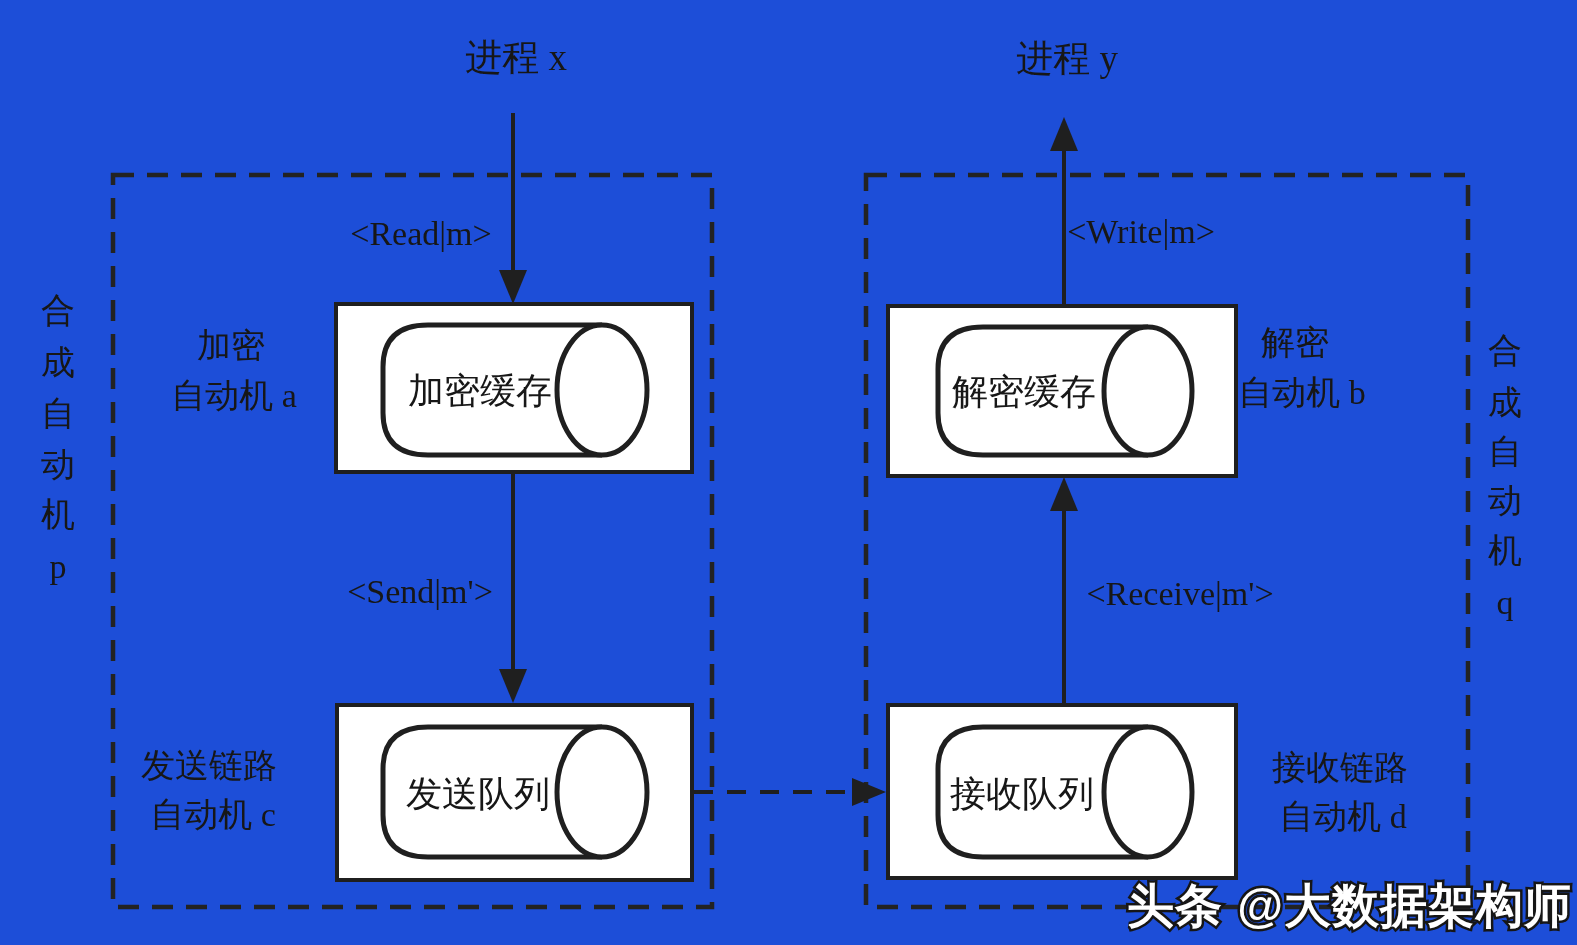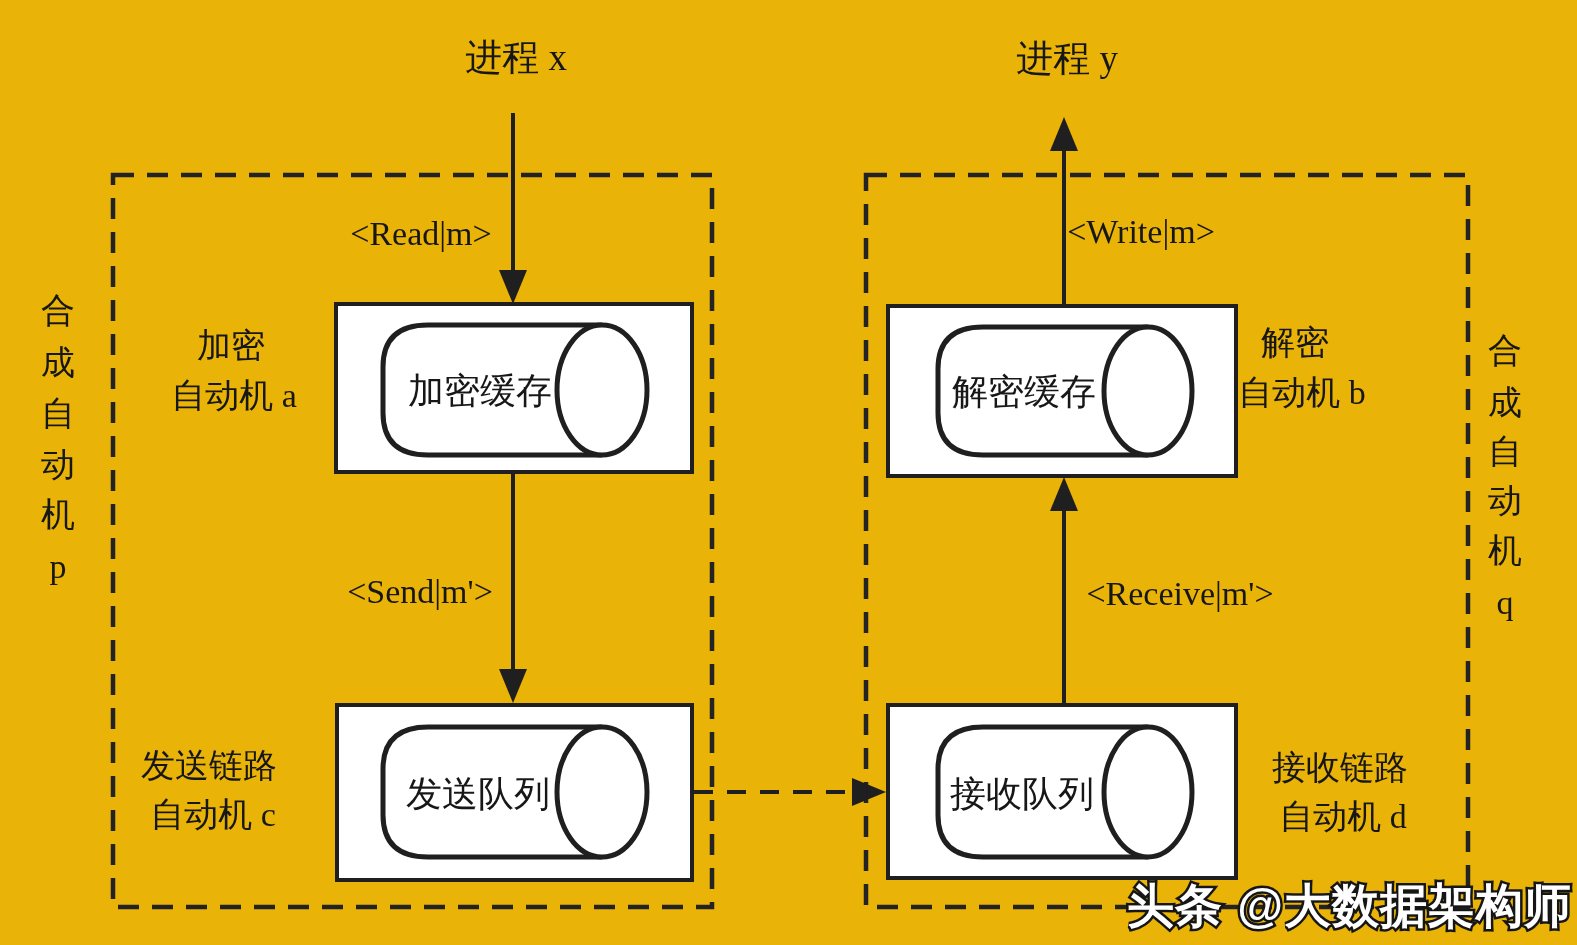--- a/index.html
+++ b/index.html
@@ -4,21 +4,21 @@
 <style>
   html, body {
     margin: 0;
     padding: 0;
     background: #ffffff;
   }
   .stage {
     position: relative;
     width: 1577px;
     height: 945px;
-    background: #eab308;
+    background: #1d4ed8;
     overflow: hidden;
     font-family: "Liberation Serif", "DejaVu Serif", serif;
   }
   svg { display: block; }
   .solid-box {
     stroke: #1f1f1f;
     stroke-width: 4;
     fill: #ffffff;
   }
   .dashed-box {

